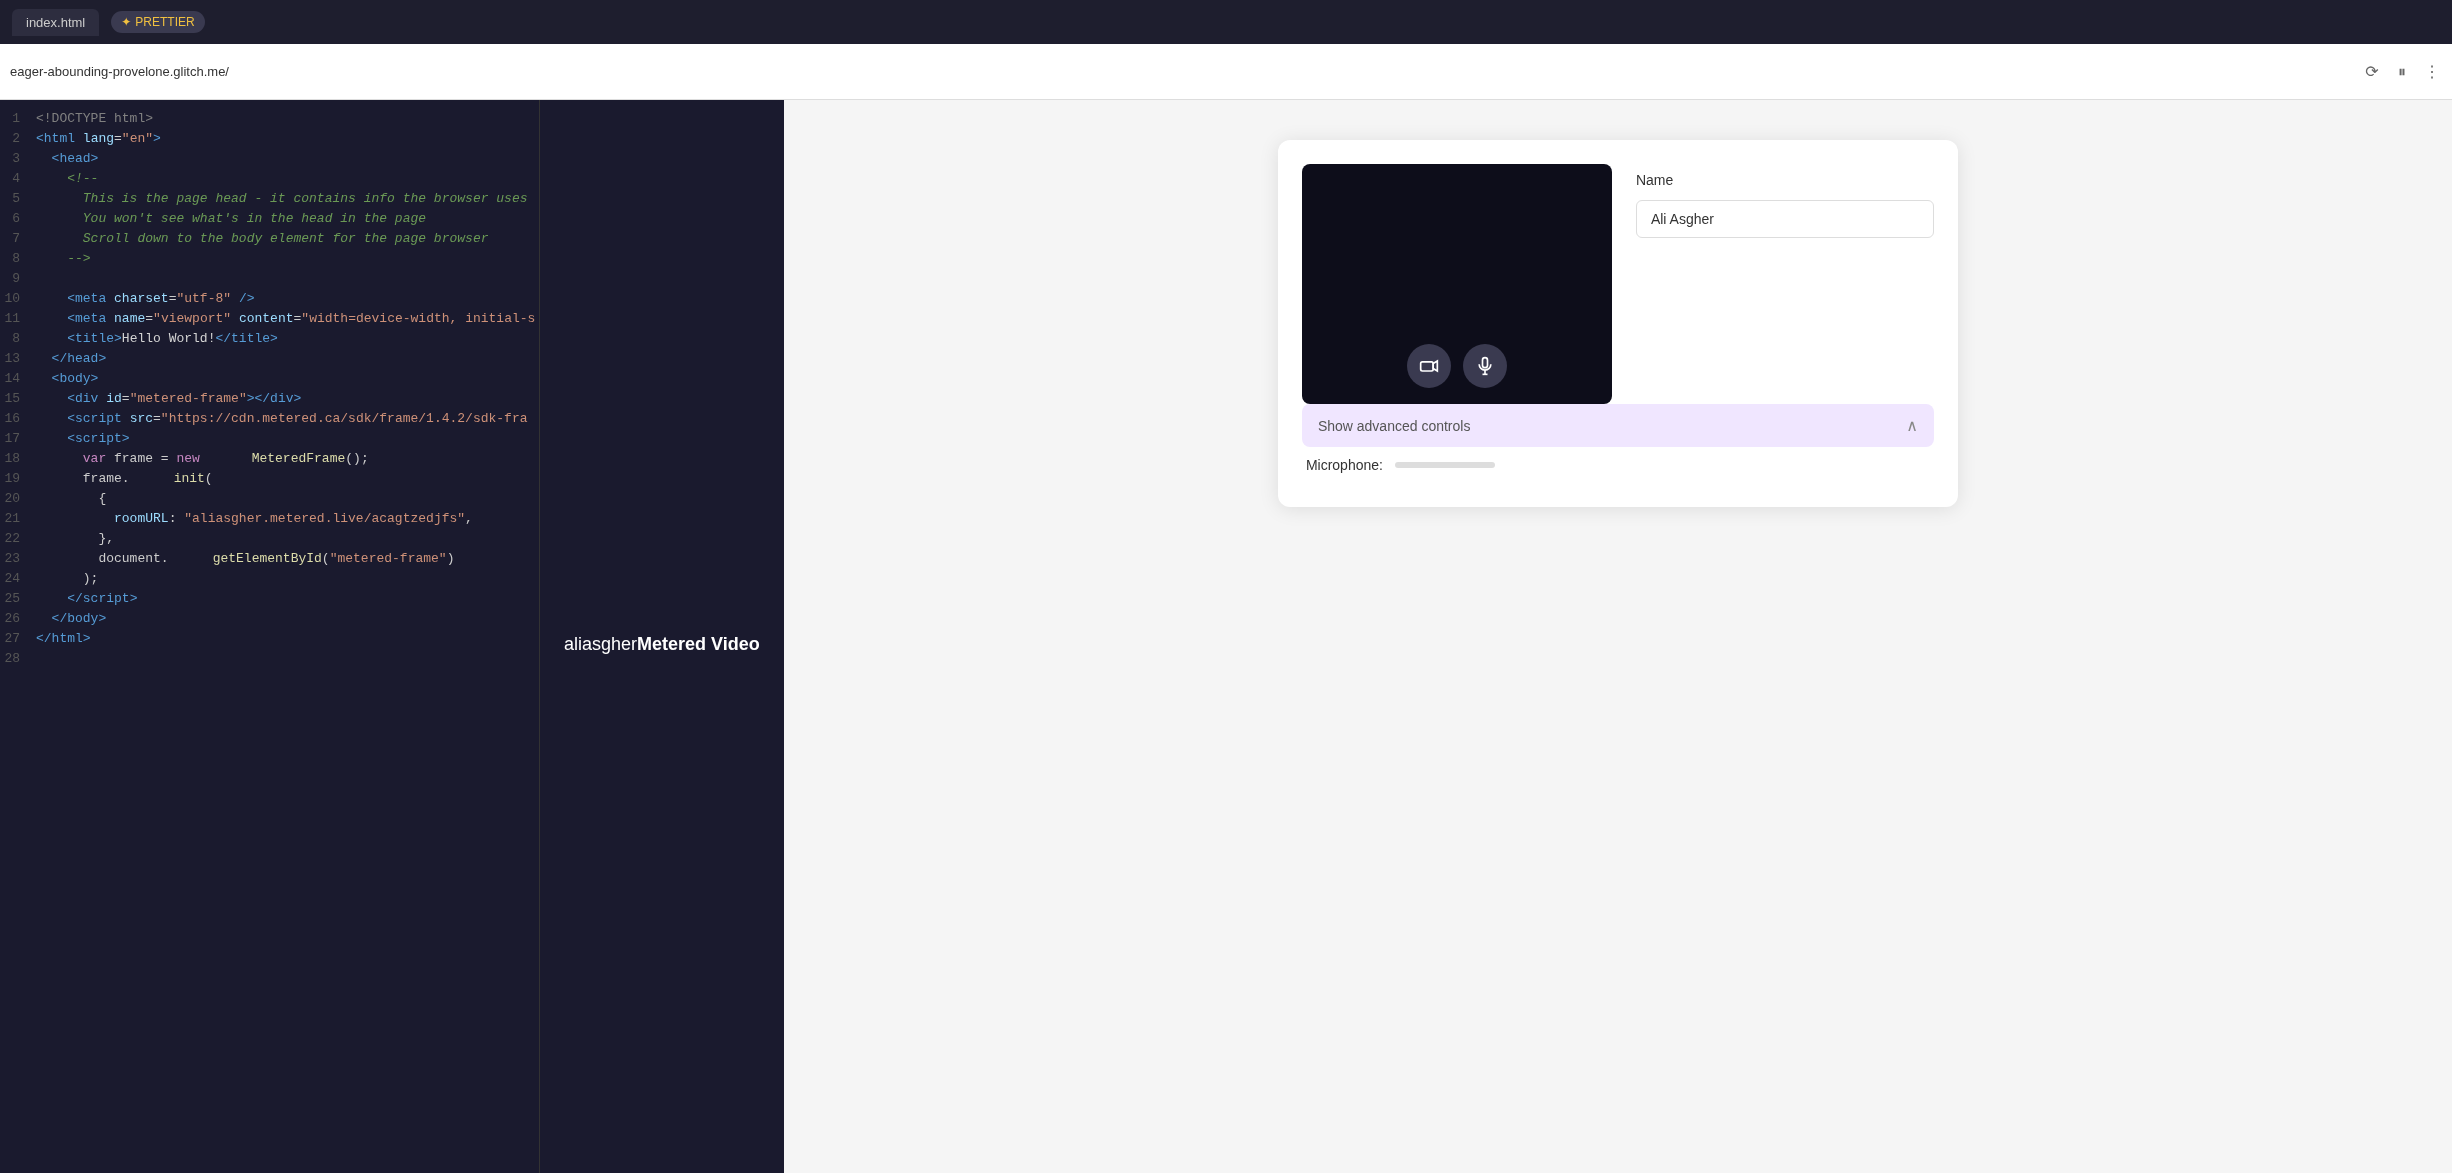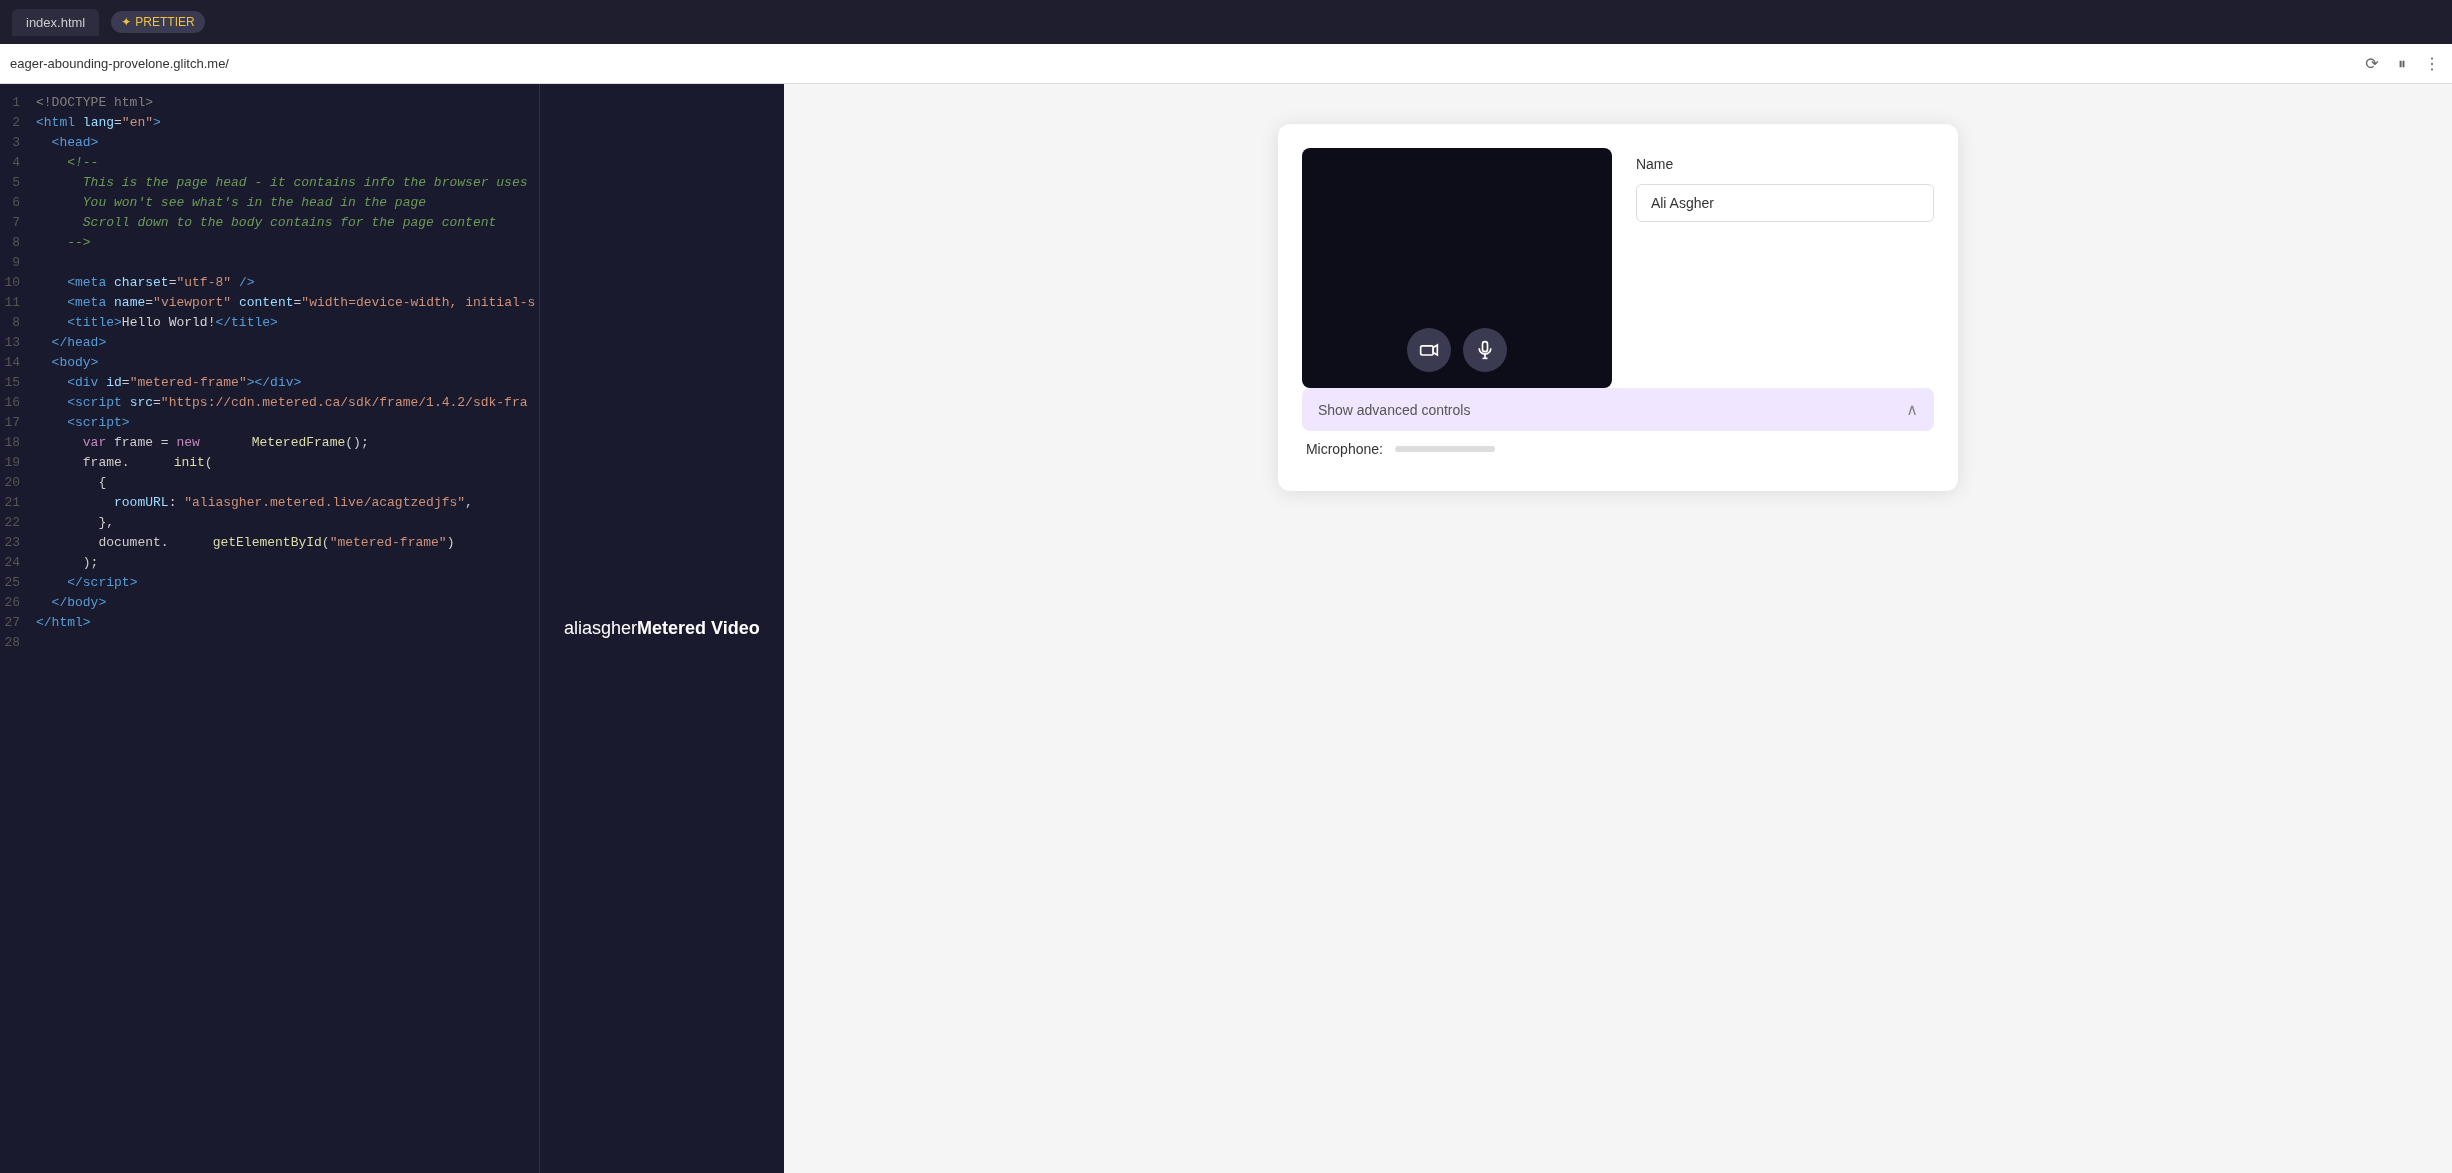--- a/index.html
+++ b/index.html
@@ -32,21 +32,21 @@
       display: flex;
       align-items: center;
       gap: 4px;
     }
 
     
     .url-bar {
       display: flex;
       align-items: center;
       background: #fff;
-      height: 40px;
+      height: 56px;
       padding: 0 10px;
       border-bottom: 1px solid #ddd;
       gap: 8px;
     }
     .url-input {
       flex: 1;
       border: none;
       outline: none;
       font-size: 13px;
       color: #333;
@@ -300,21 +300,21 @@
       <div class="code-line">
         <span class="line-num">5</span>
         <span class="line-content">      <span class="comment">This is the page head - it contains info the browser uses</span></span>
       </div>
       <div class="code-line">
         <span class="line-num">6</span>
         <span class="line-content">      <span class="comment">You won't see what's in the head in the page</span></span>
       </div>
       <div class="code-line">
         <span class="line-num">7</span>
-        <span class="line-content">      <span class="comment">Scroll down to the body contains for the page content</span></span>
+        <span class="line-content">      <span class="comment">Scroll down to the body element for the page browser</span></span>
       </div>
       <div class="code-line">
         <span class="line-num">8</span>
         <span class="line-content">    <span class="comment">--&gt;</span></span>
       </div>
       <div class="code-line">
         <span class="line-num">9</span>
         <span class="line-content"></span>
       </div>
       <div class="code-line">

